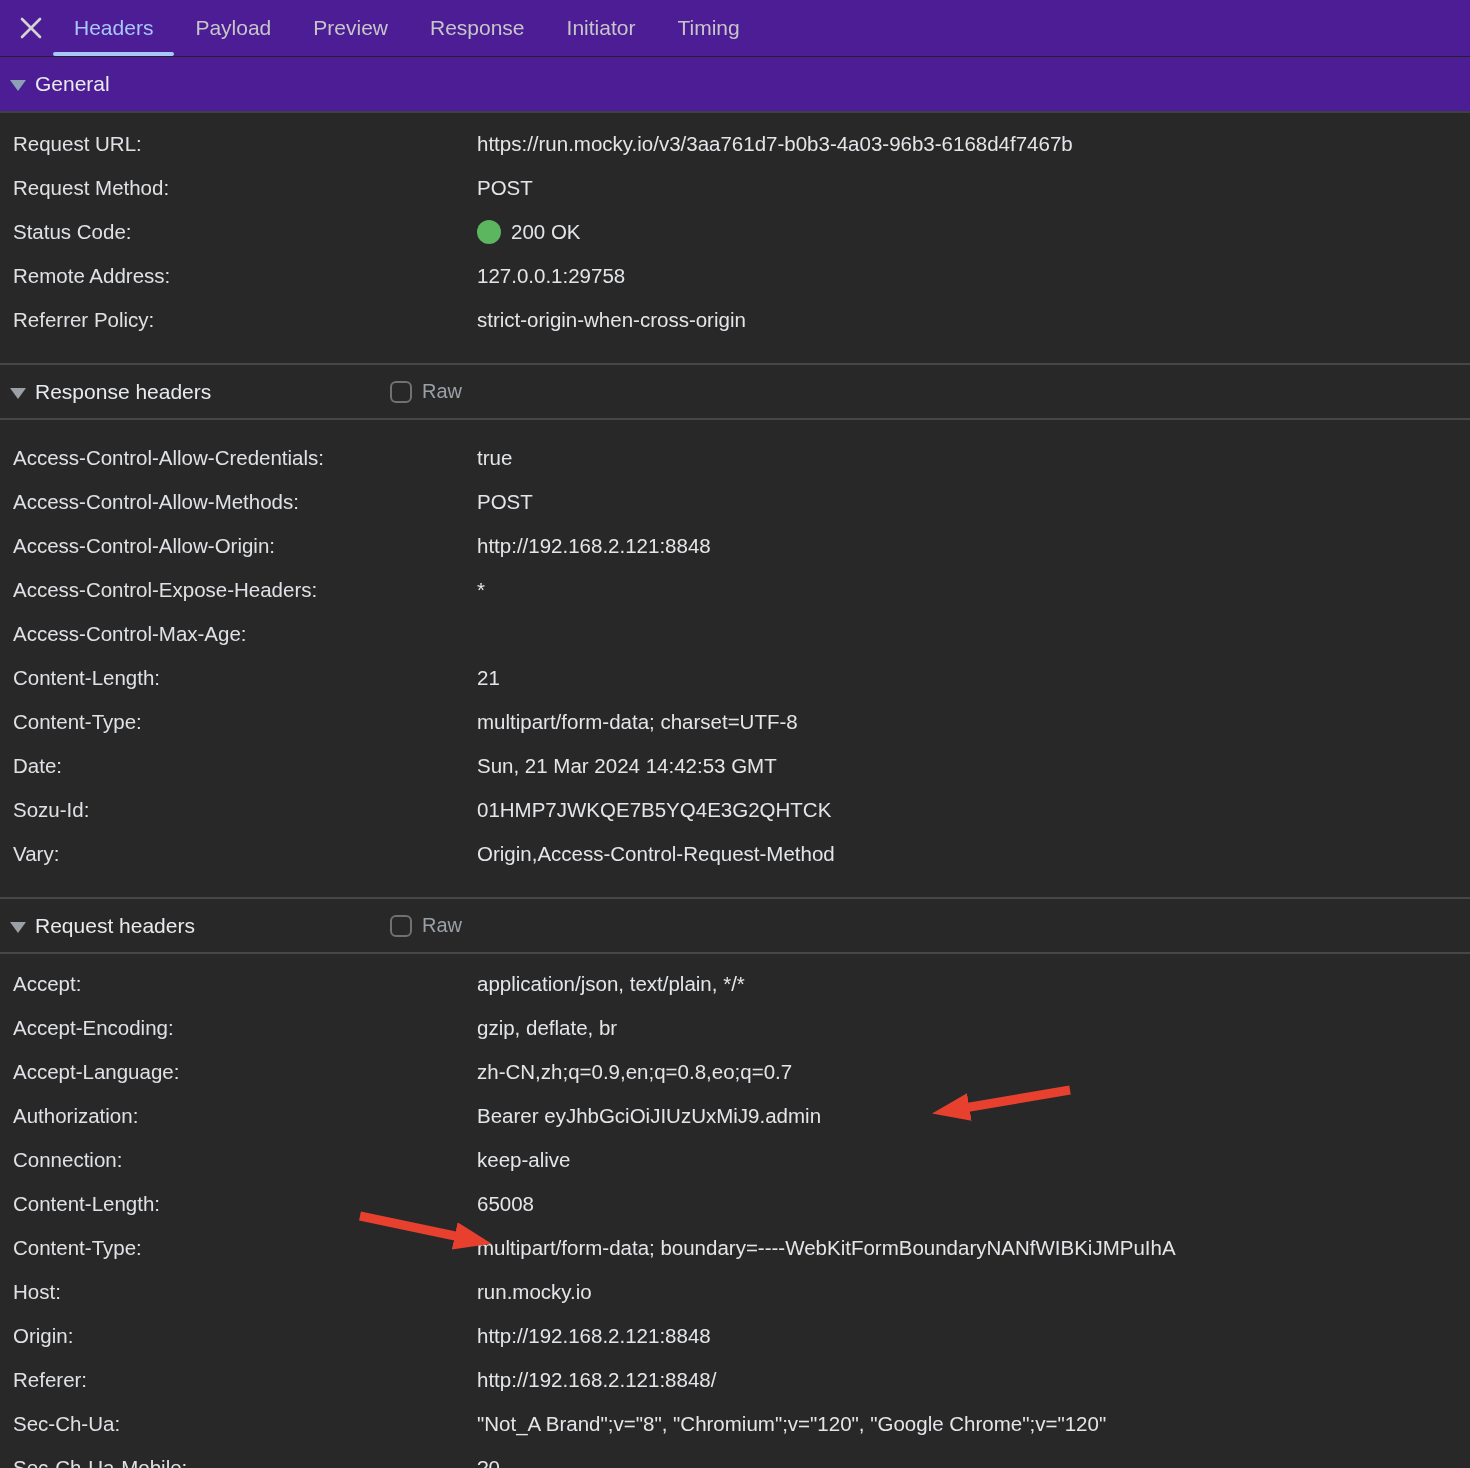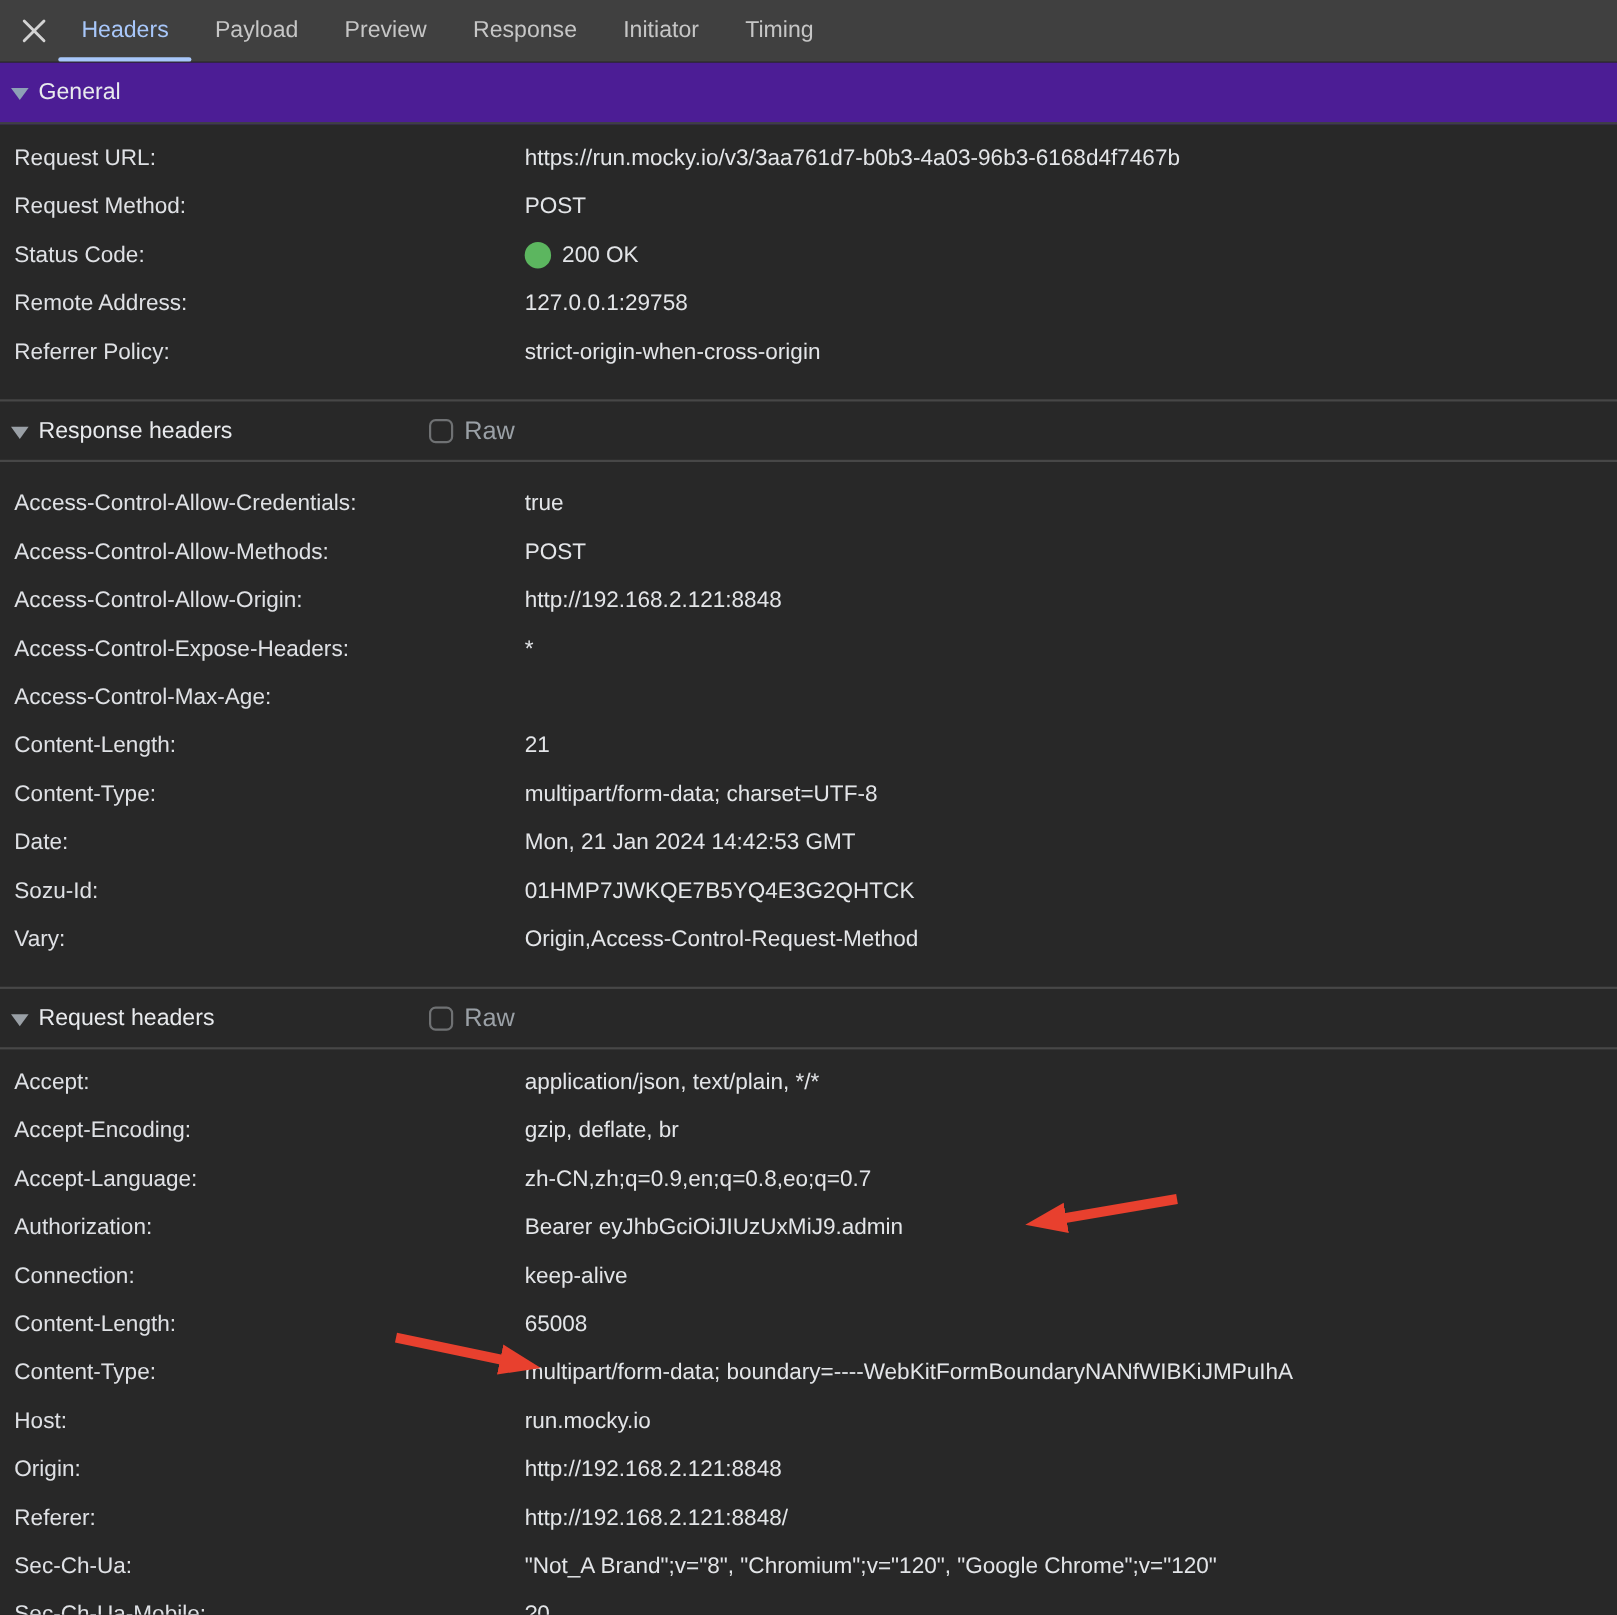--- a/index.html
+++ b/index.html
@@ -3,21 +3,21 @@
 <meta charset="utf-8">
 <style>
   html,body { margin:0; padding:0; }
   body {
     width:1470px; height:1468px; overflow:hidden; position:relative;
     background:#282828; color:#dfe1e5;
     font-family:"Liberation Sans", sans-serif;
   }
   
   .tabbar {
-    height:57px; background:#404040; display:flex; align-items:stretch;
+    height:57px; background:#4c1d95; display:flex; align-items:stretch;
     border-bottom:1px solid #222; box-sizing:border-box;
   }
   .close-btn {
     width:44px; margin-left:9px; display:flex; align-items:center; justify-content:center;
     cursor:pointer;
   }
   .tab {
     display:flex; align-items:center; padding:0 21px; font-size:21px;
     color:#c6c6c6; position:relative; cursor:pointer; margin-left:0;
   }
@@ -42,21 +42,21 @@
   .section-band {
     margin-top:21px; height:53px;
     border-top:2px solid #474747; border-bottom:2px solid #474747;
     display:flex; align-items:center; padding-left:10px; position:relative; cursor:pointer;
   }
   .raw-wrap { position:absolute; left:390px; top:0; bottom:0; display:flex; align-items:center; }
   .raw-box {
     width:22px; height:22px; border:2.5px solid #6f7173; border-radius:6px;
     background:transparent; box-sizing:border-box; cursor:pointer; flex:none;
   }
-  .raw-label { font-size:23px; color:#9aa0a6; margin-left:10px; }
+  .raw-label { font-size:20px; color:#9aa0a6; margin-left:10px; }
   
   .rows-general { padding-top:9px; }
   .rows-response { padding-top:16px; }
   .rows-request { padding-top:8px; }
   .kv-row { height:44px; display:flex; align-items:center; padding-left:13px; font-size:20.5px; }
   .kv-name { width:464px; flex:none; color:#dfe1e5; white-space:nowrap; }
   .kv-value { flex:1; color:#e3e5e8; white-space:nowrap; display:flex; align-items:center; }
   .status-dot {
     width:24px; height:24px; border-radius:50%; background:#5cb65f;
     display:inline-block; margin-right:10px; flex:none;
@@ -145,21 +145,21 @@
   <div class="kv-row">
     <span class="kv-name">Content-Length:</span>
     <span class="kv-value">21</span>
   </div>
   <div class="kv-row">
     <span class="kv-name">Content-Type:</span>
     <span class="kv-value">multipart/form-data; charset=UTF-8</span>
   </div>
   <div class="kv-row">
     <span class="kv-name">Date:</span>
-    <span class="kv-value">Mon, 21 Jan 2024 14:42:53 GMT</span>
+    <span class="kv-value">Sun, 21 Mar 2024 14:42:53 GMT</span>
   </div>
   <div class="kv-row">
     <span class="kv-name">Sozu-Id:</span>
     <span class="kv-value">01HMP7JWKQE7B5YQ4E3G2QHTCK</span>
   </div>
   <div class="kv-row">
     <span class="kv-name">Vary:</span>
     <span class="kv-value">Origin,Access-Control-Request-Method</span>
   </div>
 </div>

